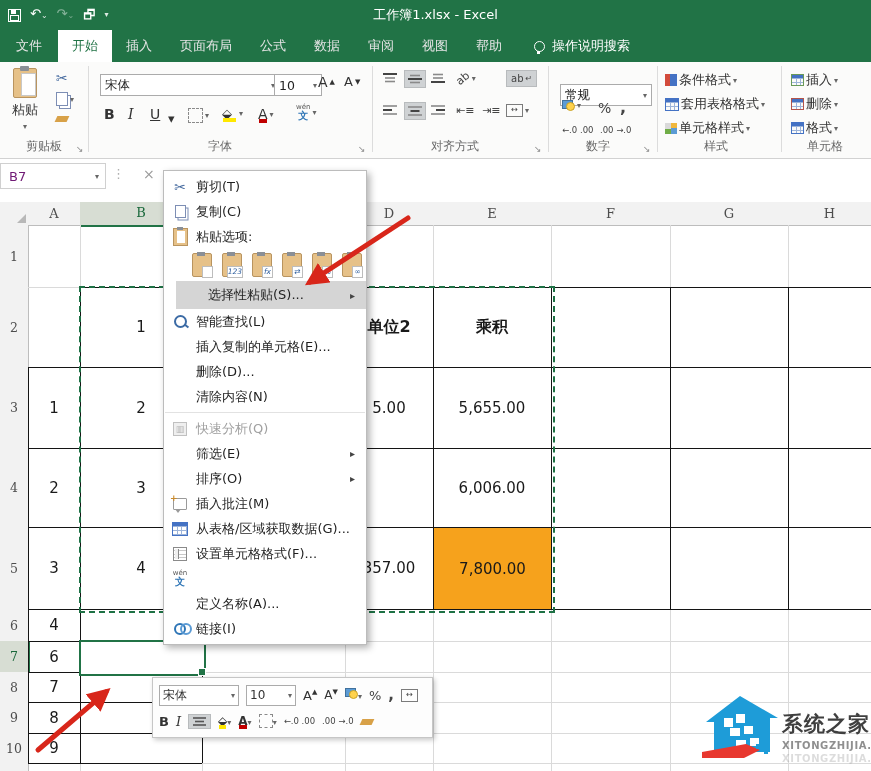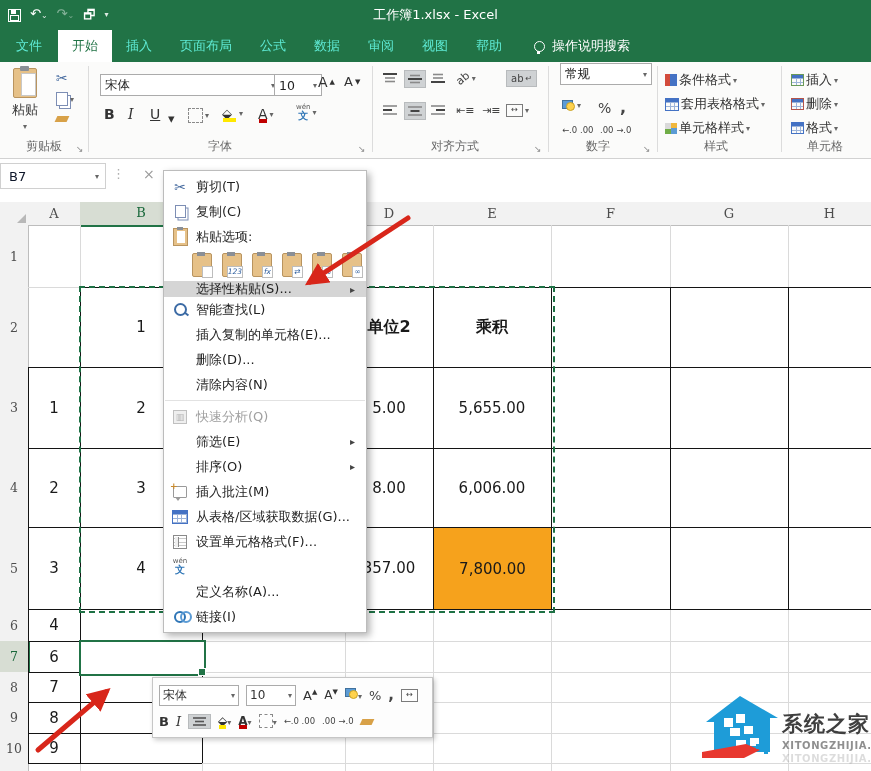--- a/index.html
+++ b/index.html
@@ -13,21 +13,21 @@
   .qat .g{font-size:13px;line-height:30px;}
   .qat .dim{opacity:.45;}
   .qat .caret{font-size:8px;opacity:.85;}
   .i-save{display:inline-block;width:11px;height:11px;border:1.6px solid #fff;position:relative;}
   .i-save:before{content:"";position:absolute;left:2px;top:0;width:5px;height:4px;background:#fff;}
   .i-save:after{content:"";position:absolute;left:1px;bottom:0;width:7px;height:4px;border:1px solid #fff;}
   .title-text{left:0;top:0;width:871px;height:30px;text-align:center;line-height:30px;font-size:13px;color:#fff;}
 
   
   .tabrow{left:0;top:30px;width:871px;height:32px;background:#217346;display:flex;align-items:stretch;}
-  .rtab{color:#5eead4;font-size:13px;line-height:32px;padding:0 14px;white-space:nowrap;}
+  .rtab{color:#e5e5e5;font-size:13px;line-height:32px;padding:0 14px;white-space:nowrap;}
   .rtab.file{padding:0 16px;}
   .rtab.active{background:#fff;color:#217346;}
   .searchbox{display:flex;align-items:center;gap:7px;color:#fff;font-size:13px;padding-left:18px;}
   .i-bulb{display:inline-block;width:9px;height:9px;border:1.5px solid #fff;border-radius:50%;position:relative;}
   .i-bulb:after{content:"";position:absolute;left:2px;top:9px;width:3px;height:3px;background:#fff;}
 
   
   .ribbon{left:0;top:62px;width:871px;height:96px;background:#fbfbfa;border-bottom:1px solid #d2d2d2;}
   .gsep{position:absolute;top:4px;width:1px;height:86px;background:#dcdcdc;}
   .glabel{position:absolute;bottom:3px;font-size:12px;color:#696969;text-align:center;white-space:nowrap;}
@@ -43,21 +43,21 @@
   .clip-lg:after{content:"";position:absolute;left:7px;top:4px;width:13px;height:21px;background:#fff;border:1px solid #c8c8c8;}
   .i-copy{display:inline-block;width:10px;height:12px;border:1.3px solid #7d8eb4;background:#fff;box-shadow:3px 3px 0 -1px #fff,3px 3px 0 0 #7d8eb4;}
   .i-brush{display:inline-block;width:12px;height:6px;background:#d8a148;transform:skewX(-25deg);}
   .ubar{text-decoration:underline;}
   .colorbar{position:absolute;left:1px;right:1px;bottom:-1px;height:4px;}
   .svgicon{display:block;}
 
   
   .fbar{left:0;top:159px;width:871px;height:43px;background:#fff;border-bottom:1px solid #c9c9c9;}
   .namebox{left:0;top:163px;width:104px;height:24px;background:#fff;border:1px solid #d0d0d0;display:flex;align-items:center;}
-  .namebox .nb{flex:1;padding-left:8px;font-size:13px;color:#0f172a;}
+  .namebox .nb{flex:1;padding-left:8px;font-size:13px;color:#701a75;}
   .namebox .dn{font-size:8px;color:#666;padding-right:6px;}
   .fdots{left:112px;top:166px;color:#b0b0b0;font-size:13px;}
   .fx-cancel{left:143px;top:166px;color:#9a9a9a;font-size:14px;}
 
   
   .colhdr{top:202px;height:23px;background:#f2f2f2;border-right:1px solid #cfcfcf;border-bottom:1px solid #bdbdbd;
           font-family:"DejaVu Serif","Liberation Serif",serif;font-size:13px;color:#4d4d4d;text-align:center;line-height:23px;}
   .colhdr.sel{background:#d7ddd3;color:#19683b;border-bottom:2px solid #217346;line-height:21px;}
   .rowhdr{left:0;width:28px;background:#f2f2f2;border-right:1px solid #bdbdbd;border-bottom:1px solid #cfcfcf;
           font-family:"DejaVu Serif","Liberation Serif",serif;font-size:12.5px;color:#4d4d4d;display:flex;align-items:center;justify-content:center;}
@@ -79,21 +79,21 @@
   .sel-cell{left:79px;top:640px;width:123px;height:32px;border:2px solid #217346;background:#fff;}
   .sel-handle{left:198px;top:668px;width:6px;height:6px;background:#217346;border:1px solid #fff;}
 
   
   .cmenu{left:163px;top:170px;width:202px;background:#fff;border:1px solid #bcbcbc;
          box-shadow:3px 3px 7px rgba(0,0,0,.3);padding:3px 0;}
   .mi{height:25px;display:flex;align-items:center;font-size:13px;color:#1f1f1f;position:relative;}
   .mi .mico{width:32px;display:flex;justify-content:center;align-items:center;flex:none;}
   .mi .mlabel{flex:1;white-space:nowrap;}
   .mi .marrow{width:16px;font-size:10px;color:#444;flex:none;}
-  .mi.hl{background:#d5d5d5;height:16px;}
+  .mi.hl{background:#d5d5d5;height:28px;margin-left:12px;}
   .mi.disabled{color:#a0a0a0;}
   .msep{height:1px;background:#e2e2e2;margin:3px 1px;}
   .paste-row{height:32px;display:flex;align-items:center;gap:10px;padding-left:28px;}
   .pclip{width:18px;height:22px;background:#e6c188;border:1px solid #b9945f;border-radius:2px;position:relative;}
   .pclip:before{content:"";position:absolute;left:4px;top:-2px;width:8px;height:4px;background:#8a8f96;}
   .pclip .pg{position:absolute;right:-2px;bottom:-2px;background:#fff;border:1px solid #bdbdbd;
              font-size:7.5px;line-height:9px;min-width:9px;height:10px;text-align:center;color:#2e5e9e;font-style:italic;}
   .mi-scissors{color:#44699e;font-size:14px;}
   .i-mcopy{width:9px;height:11px;border:1.2px solid #7d8eb4;background:#fff;box-shadow:2.5px 2.5px 0 -1px #fff,2.5px 2.5px 0 0 #7d8eb4;}
   .i-clip-s{width:13px;height:16px;background:#e6c188;border:1px solid #b9945f;position:relative;}
@@ -280,21 +280,21 @@
     <span class="rbtn" style="left:456px;top:42px;font-size:11px;color:#444;">⇤≡</span>
     <span class="rbtn" style="left:482px;top:42px;font-size:11px;color:#444;">⇥≡</span>
     <span class="rbtn" style="left:506px;top:42px;">
         <span class="i-merge">↔</span>
         <span class="dn">▾</span>
       </span>
     <div class="glabel" style="left:415px;width:80px;">对齐方式</div>
     <span class="launcher" style="left:534px;">↘</span>
     <div class="gsep" style="left:548px;"></div>
 
-    <div class="combo" style="left:560px;top:1px;width:82px;gap:8px;">
+    <div class="combo" style="left:560px;top:22px;width:82px;gap:8px;">
       <span>常规</span>
         <span class="dn">▾</span>
     </div>
     <span class="rbtn" style="left:562px;top:38px;">
         <span class="i-coin"></span>
         <span class="dn">▾</span>
       </span>
     <span class="rbtn" style="left:598px;top:38px;font-size:14px;color:#444;">%</span>
     <span class="rbtn" style="left:620px;top:36px;font-size:16px;font-weight:bold;color:#444;">,</span>
     <span class="rbtn tinytxt" style="left:562px;top:64px;">←.0 .00</span>
@@ -419,21 +419,20 @@
   <div class="cell" style="left:28px;top:448px;width:52px;height:79px;">2</div>
   <div class="cell" style="left:28px;top:527px;width:52px;height:82px;">3</div>
   <div class="cell" style="left:28px;top:609px;width:52px;height:32px;">4</div>
   <div class="cell" style="left:28px;top:641px;width:52px;height:31px;">6</div>
   <div class="cell" style="left:28px;top:672px;width:52px;height:30px;">7</div>
   <div class="cell" style="left:28px;top:702px;width:52px;height:31px;">8</div>
   <div class="cell" style="left:28px;top:733px;width:52px;height:30px;">9</div>
   <div class="cell hd" style="left:345px;top:287px;width:88px;height:80px;">单位2</div>
   <div class="cell hd" style="left:433px;top:287px;width:118px;height:80px;">乘积</div>
   <div class="cell" style="left:345px;top:367px;width:88px;height:81px;">5.00</div>
-  <div class="cell" style="left:345px;top:448px;width:88px;height:79px;">8.00</div>
   <div class="cell" style="left:345px;top:527px;width:88px;height:82px;">357.00</div>
   <div class="cell" style="left:433px;top:367px;width:118px;height:81px;">5,655.00</div>
   <div class="cell" style="left:433px;top:448px;width:118px;height:79px;">6,006.00</div>
 
   <div class="abs dash-range"></div>
   <div class="abs sel-cell"></div>
   <div class="abs sel-handle"></div>
 
   <div class="abs cmenu">
     <div class="mi">

